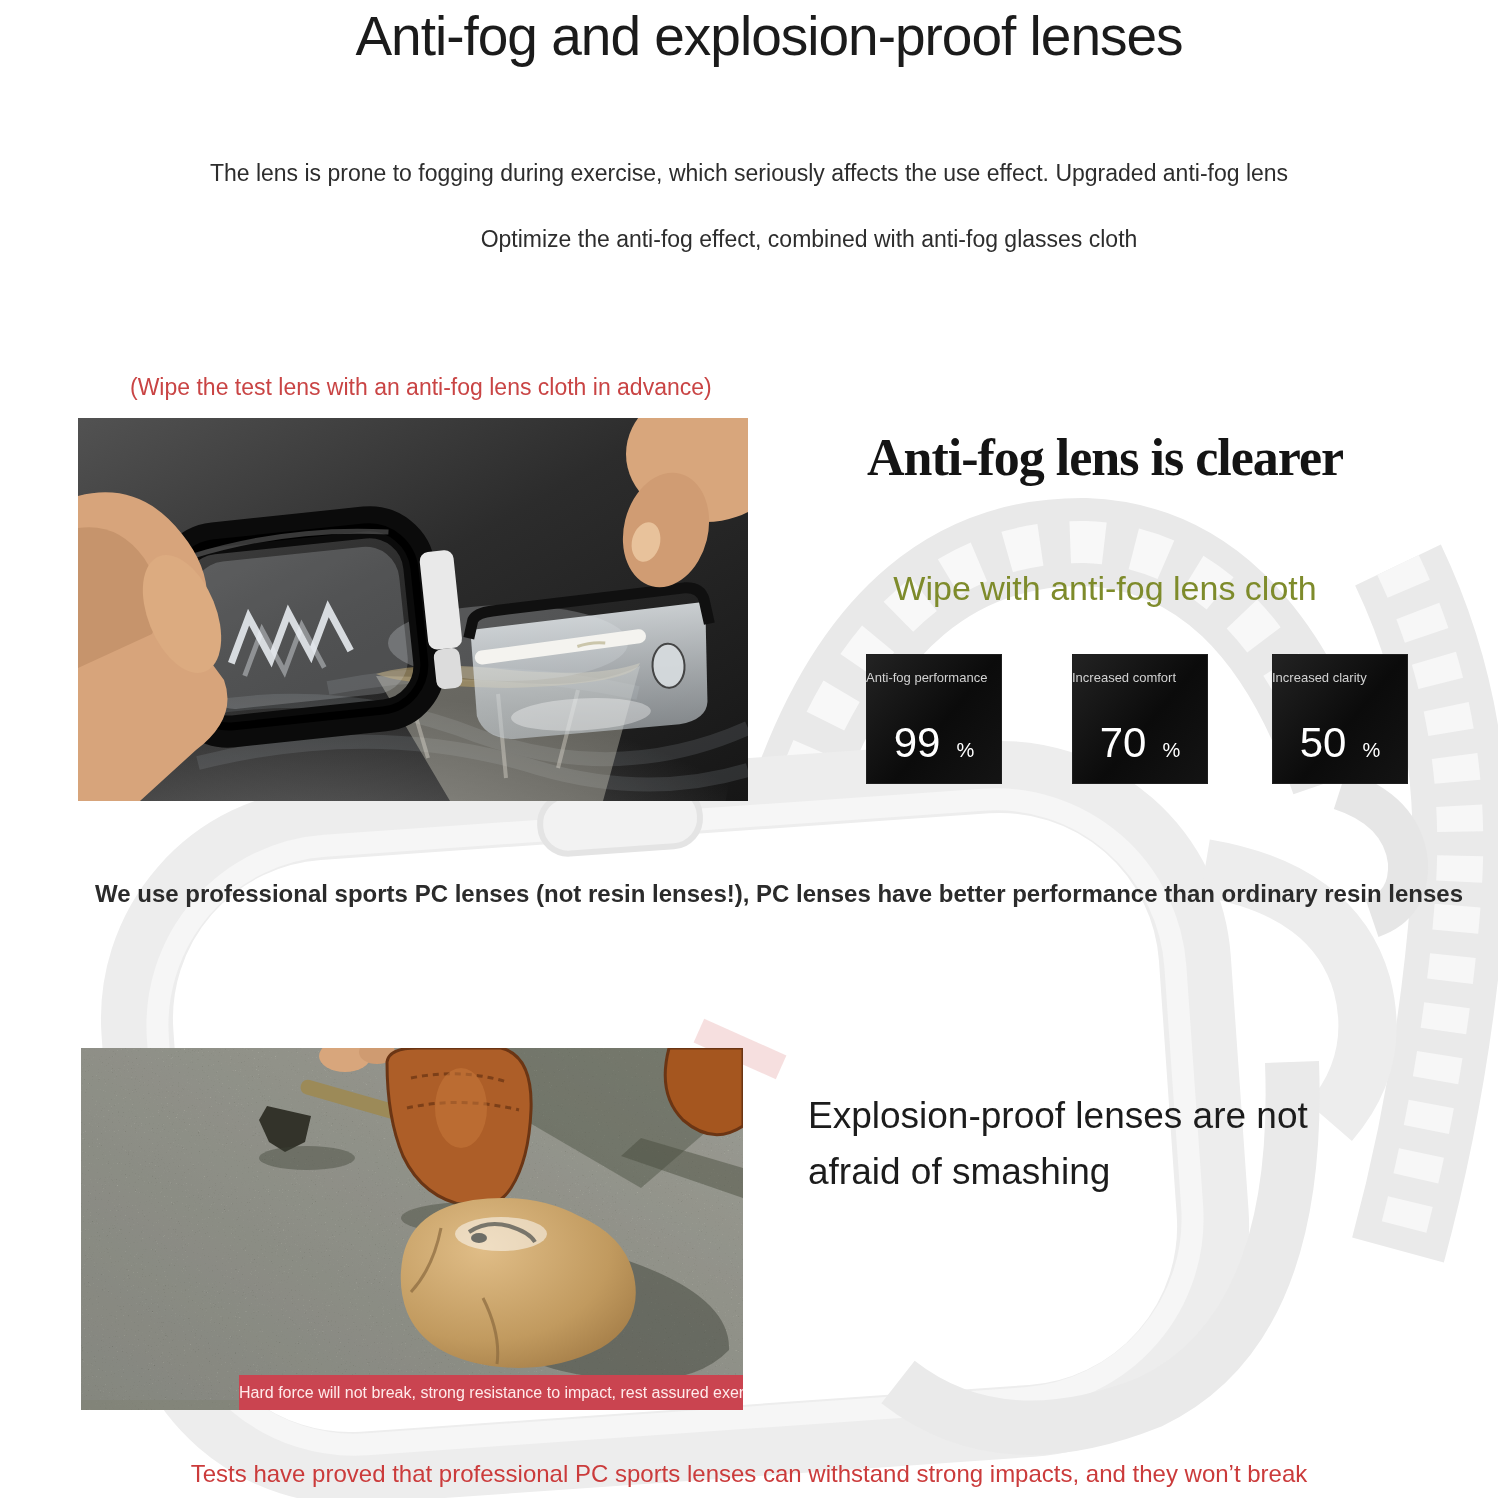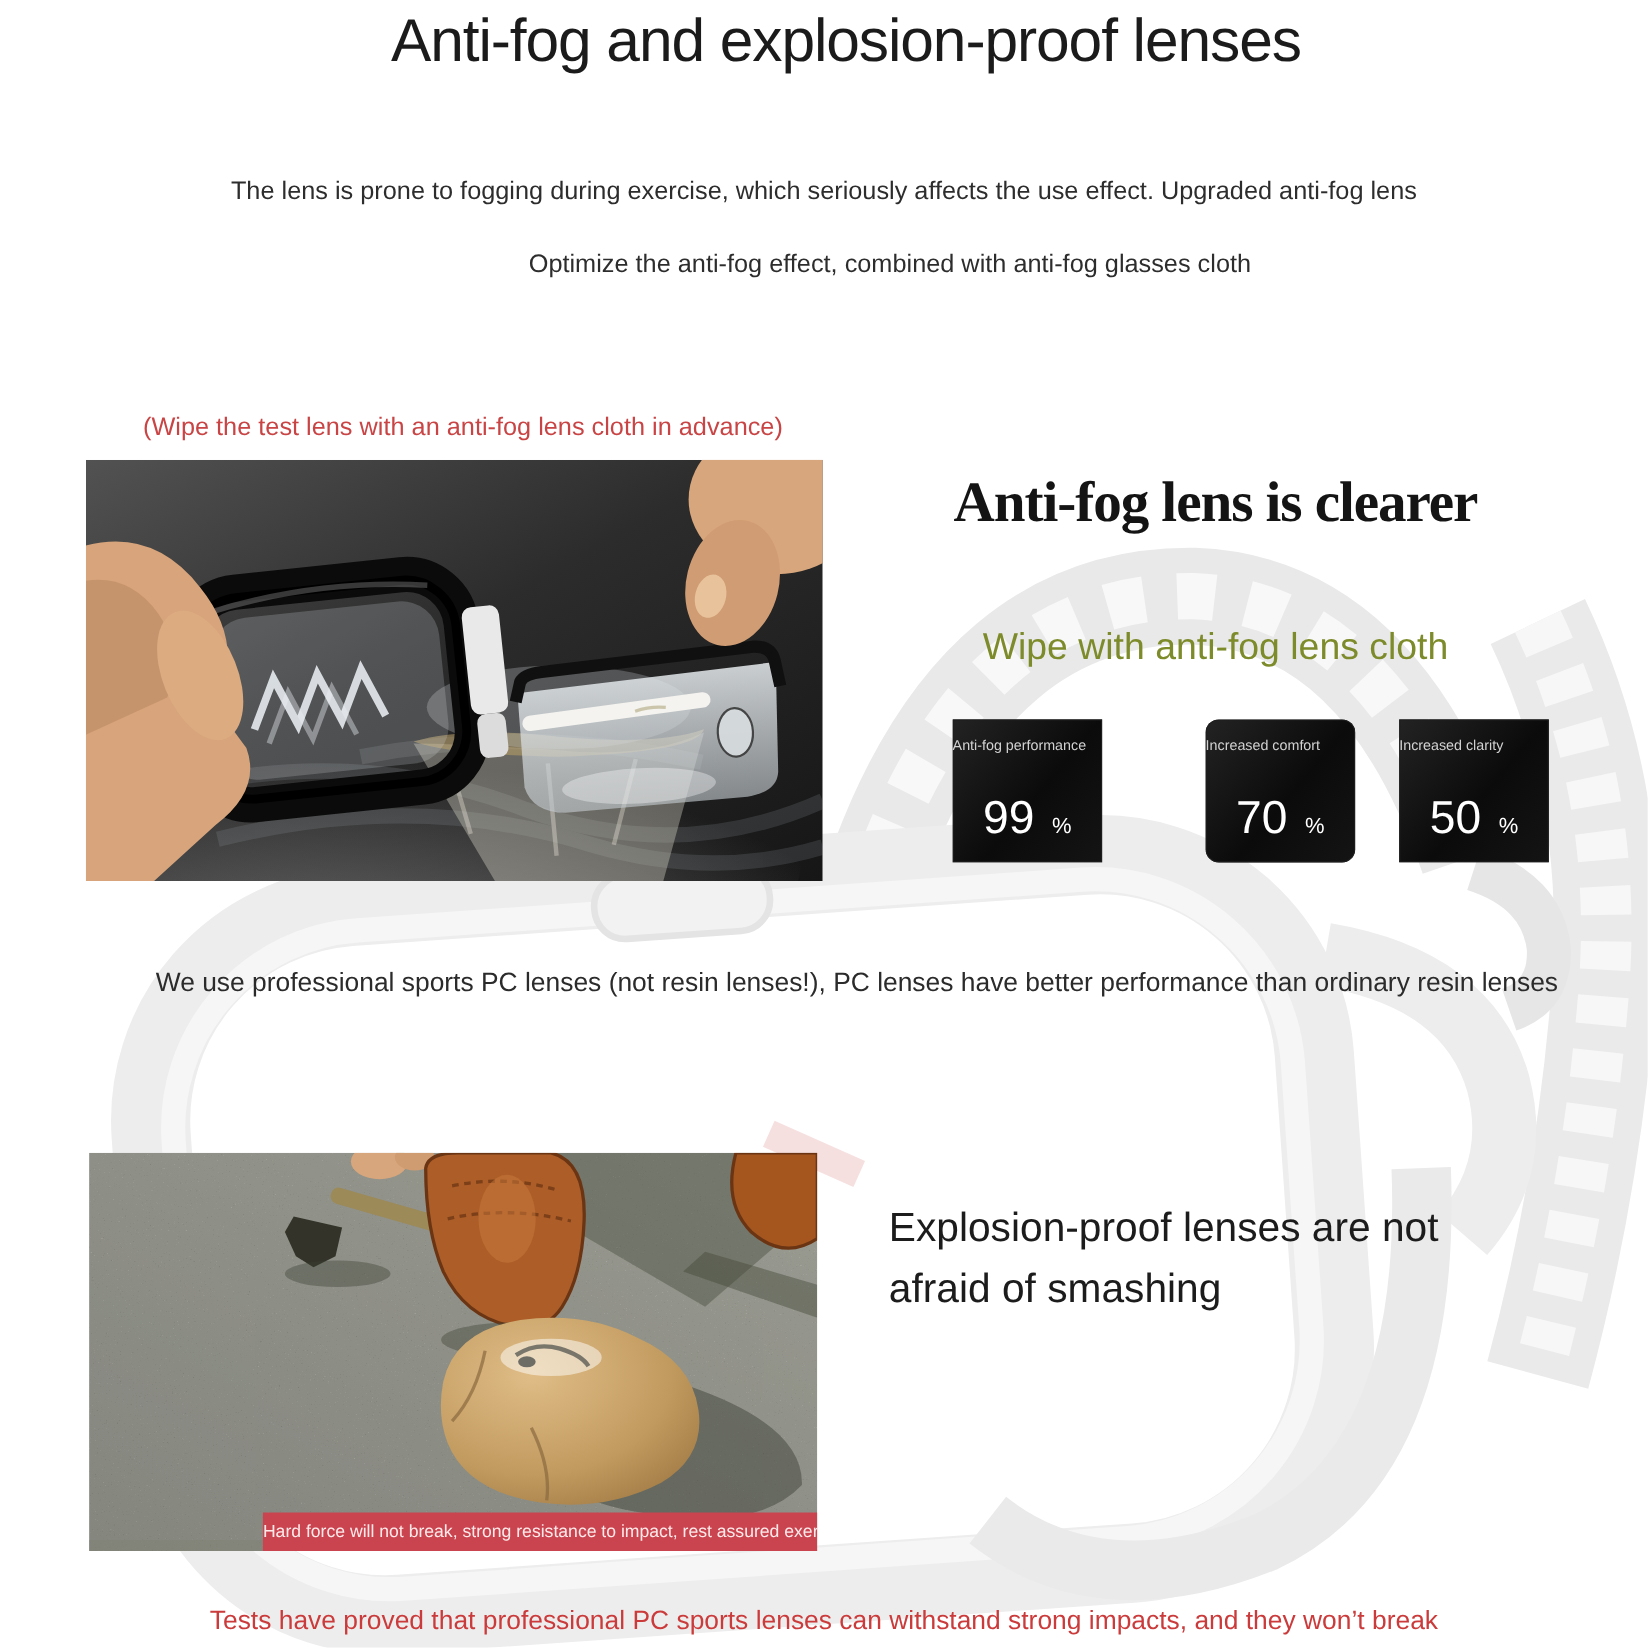--- a/index.html
+++ b/index.html
@@ -15,36 +15,36 @@
     font-size:55px; letter-spacing:-1px; color:#1b1b1b; font-weight:400;margin-left:20px; }
   .intro-1 { top:160px; left:0; width:1422px; text-align:center; font-size:23px; color:#2d2d2d;margin-left:38px; }
   .intro-2 { top:226px; left:120px; width:1378px; text-align:center; font-size:23px; color:#2d2d2d; }
   .red-note { top:374px; left:130px; font-size:23px; color:#c94444; }
 
   .clearer-heading { top:428px; left:760px; width:690px; text-align:center;
     font-size:52px; color:#141414; letter-spacing:-1px;font-family:Liberation Serif, serif; }
   .wipe-sub { top:552px; left:760px; width:690px; text-align:center;
     font-size:34px; color:#7e8b2b;margin-top:17px; }
 
-  .pc-line1 { top:880px; left:60px; width:1438px; text-align:center; font-size:24px; color:#2b2b2b; }
+  .pc-line1 { top:880px; left:60px; width:1438px; text-align:center; font-size:24px; color:#2b2b2b;font-weight:bold; }
   .pc-line2 { top:940px; left:0; width:1498px; text-align:center; font-size:19px; color:#3a3a3a; }
 
   .explosion-heading { top:1088px; left:808px; font-size:37px; color:#1c1c1c; line-height:56px; }
   .safer-line { top:1250px; left:843px; font-size:37px; color:#1c1c1c; }
   .bottom-red { top:1460px; left:0; width:1498px; text-align:center; font-size:24px; color:#cb3b3b; }
 
   
   .stat-box { top:654px; width:136px; height:130px;
     background:linear-gradient(130deg,#232323 0%,#0b0b0b 55%,#141414 100%);
     box-shadow:inset 0 0 0 1px #1f1f1f; }
   .stat-box .lbl { margin-top:16px; text-align:left; font-size:13px; color:#d2d2d2; white-space:nowrap; }
   .stat-box .valrow { margin-top:34px; text-align:center; color:#ffffff; }
   .stat-box .num { font-size:42px; }
   .stat-box .unit { font-size:20px; margin-left:16px; }
-  #stat1 { left:866px; } #stat2 { left:1096px;border-radius:12px; } #stat3 { left:1272px; }
+  #stat1 { left:866px; } #stat2 { left:1072px; } #stat3 { left:1272px; }
 
   
   .photo1 { left:78px; top:418px; width:670px; height:383px; overflow:hidden; }
   .photo2 { left:81px; top:1048px; width:662px; height:362px; overflow:hidden; }
   .photo2-caption { position:absolute; left:158px; right:0; top:327px; height:35px;
     background:#ca4450; color:#ffeaea; font-size:16px; line-height:35px;
     text-align:center; white-space:nowrap; overflow:hidden; }
 
   .watermark { left:0; top:0; width:1498px; height:1498px; pointer-events:none; } .layer2 { z-index:2; }
 </style>

